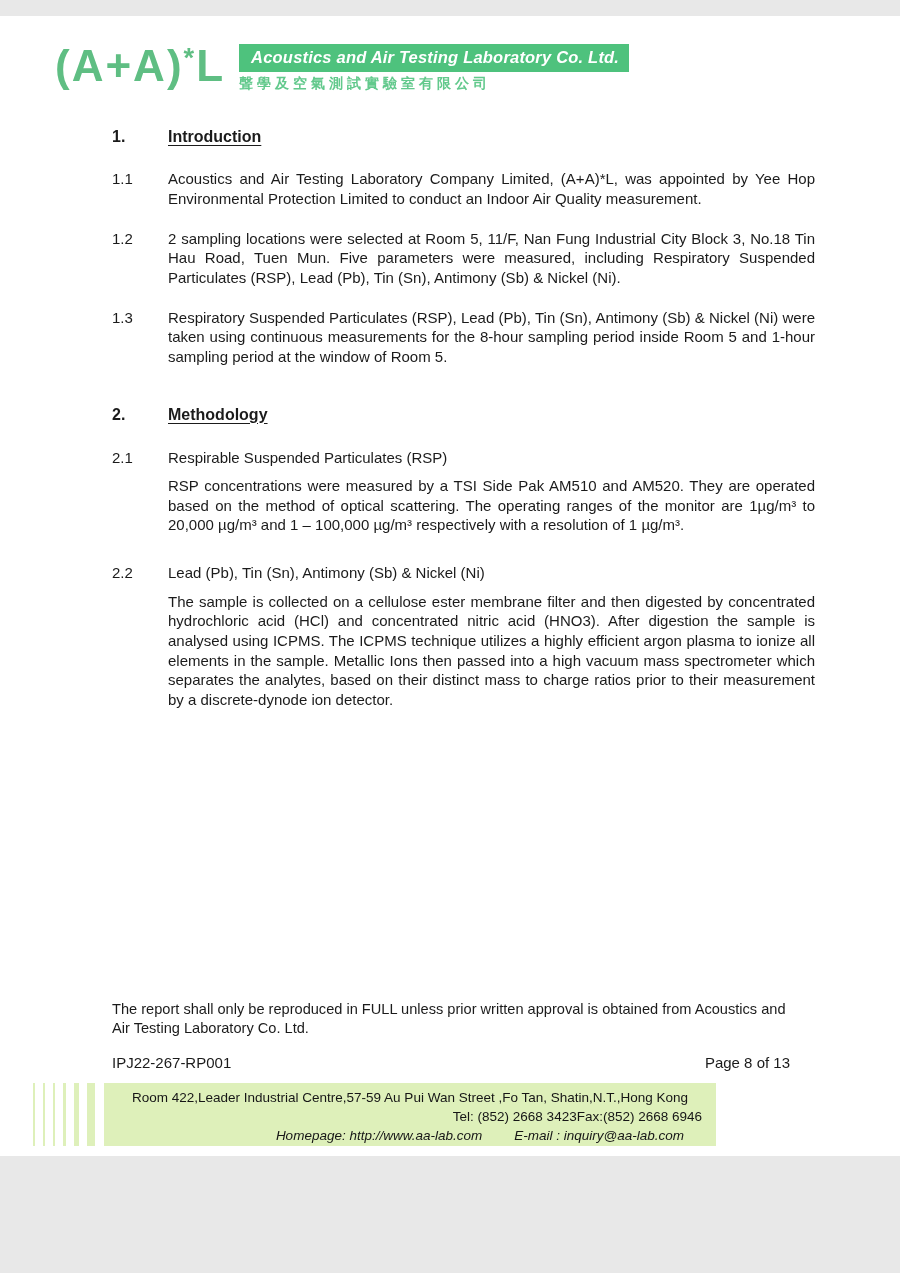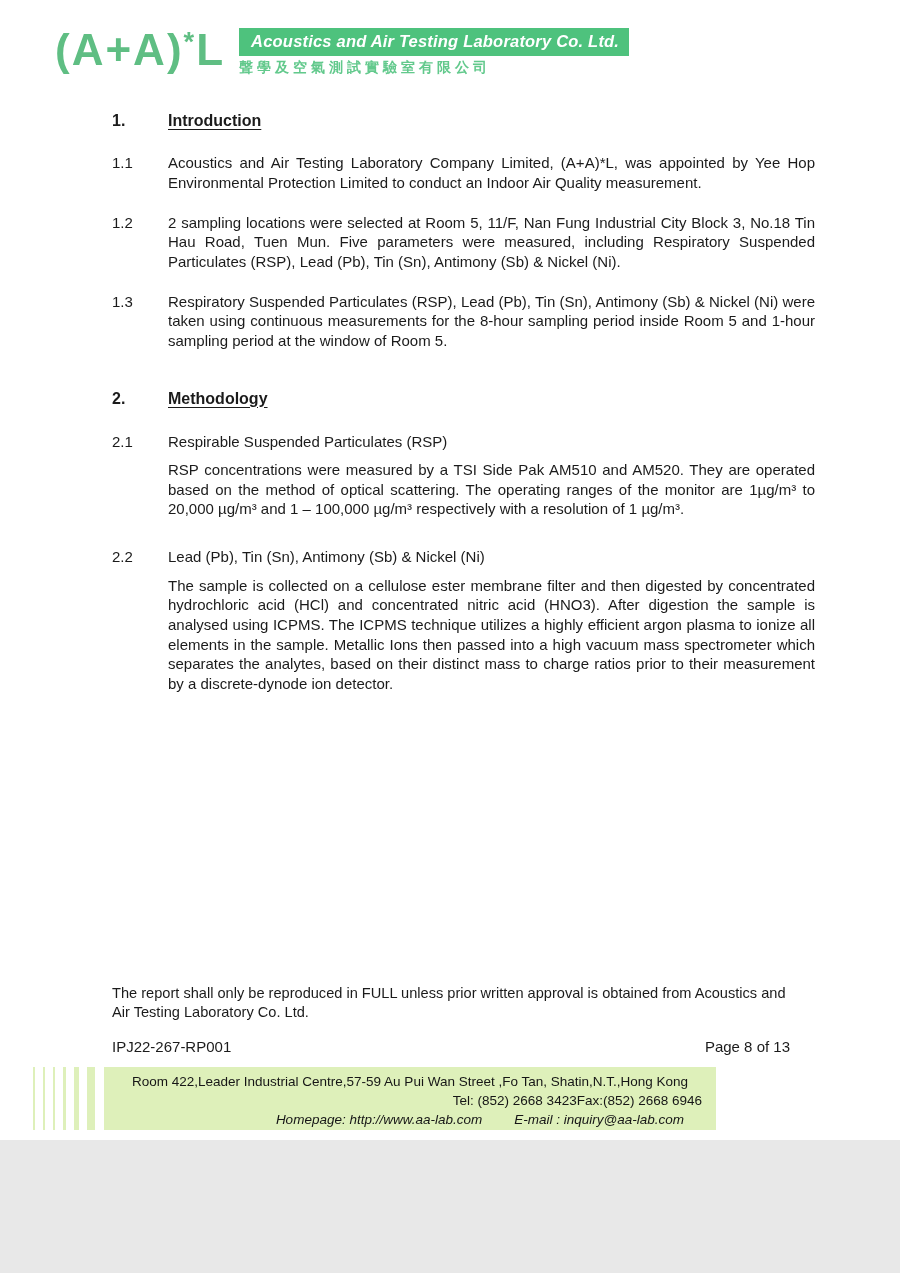--- a/index.html
+++ b/index.html
@@ -10,21 +10,21 @@
     --footer-band:#def0ba;
     --ink:#1b1b1b;
   }
   *{margin:0;padding:0;box-sizing:border-box;}
   html,body{background:#e8e8e8;}
   body{font-family:"Liberation Sans", sans-serif;}
   .page{
     position:relative;
     width:900px;height:1140px;
     background:#ffffff;
-    margin:0 auto;
+    margin:16px auto;
     overflow:hidden;
     color:var(--ink);
   }
 
   
   .header{
     display:flex;
     align-items:flex-start;
     padding:28px 0 0 55px;
     gap:14px;

